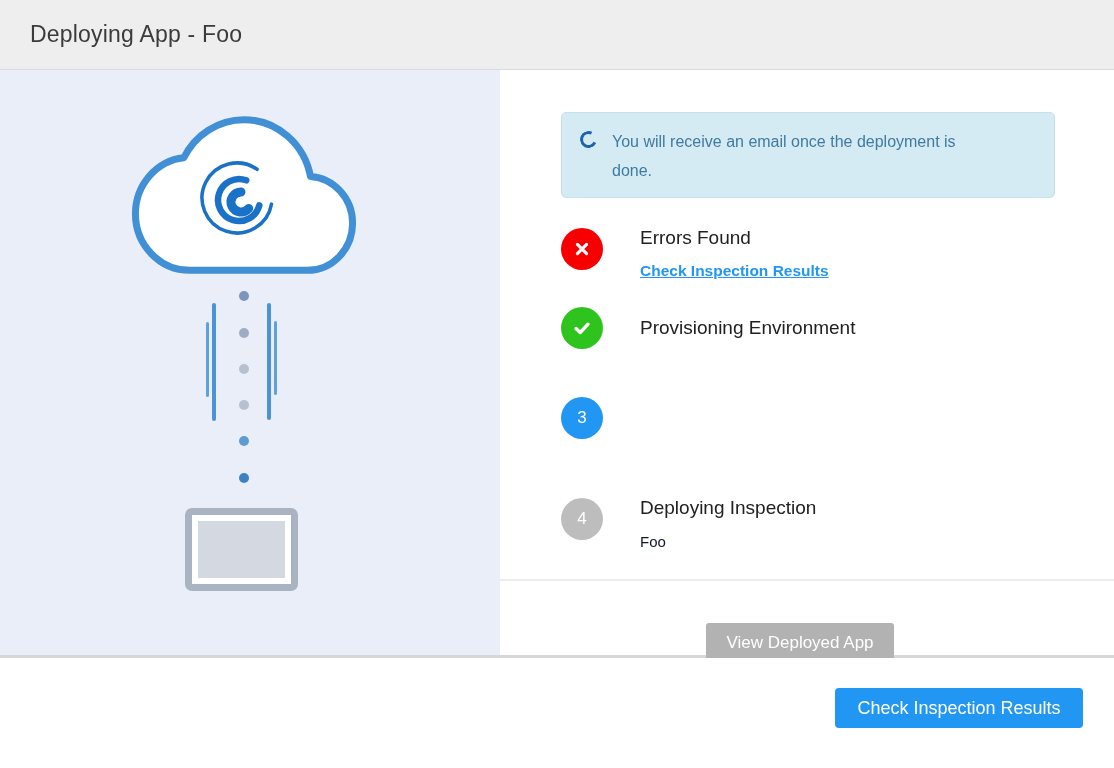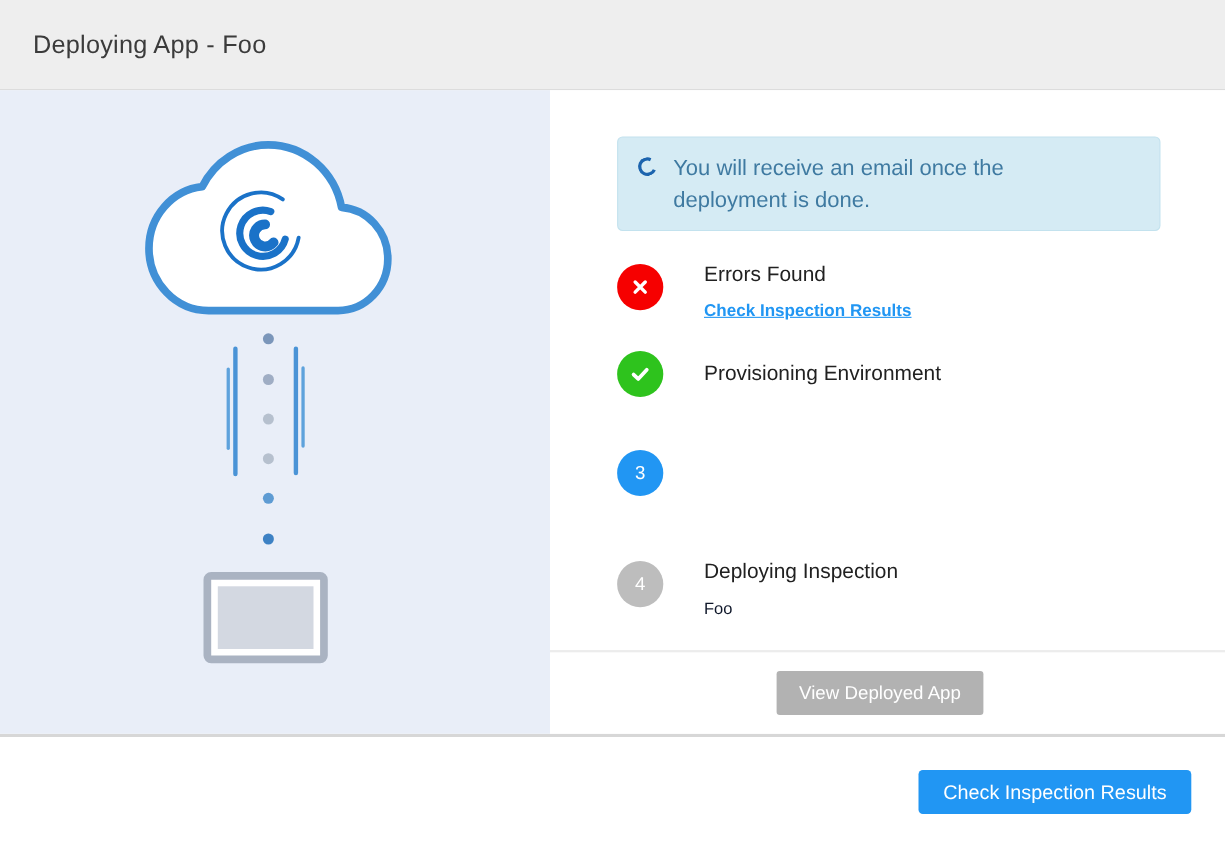--- a/index.html
+++ b/index.html
@@ -1,20 +1,20 @@
 <!DOCTYPE html>
 <html><head>
 <meta charset="utf-8">
 <style>
   * { margin:0; padding:0; box-sizing:border-box; }
   html,body { width:1114px; height:768px; overflow:hidden; background:#ffffff;
               font-family:"Liberation Sans", sans-serif; }
 
   
-  .titlebar { height:82px; background:#eeeeee; border-bottom:1px solid #dadada;
+  .titlebar { height:70px; background:#eeeeee; border-bottom:1px solid #dadada;
               display:flex; align-items:center; padding-left:30px;text-align:right; }
   .titlebar h1 { font-size:23px; font-weight:400; color:#3b3b3b; letter-spacing:.2px; }
 
   
   .main { position:relative; display:flex; height:585px; }
 
   
   .left-panel { position:relative; width:500px; background:#e9eef8; flex:none; }
 
   .cloud-wrap { position:absolute; left:130px; top:44px; width:228px; height:162px; }
@@ -30,38 +30,38 @@
   
   .right-panel { position:relative; flex:1; background:#ffffff; }
 
   .banner { position:absolute; left:61px; top:42px; right:59px; min-height:70px;
             background:#d5ebf4; border:1px solid #c3e2ee; border-radius:5px;
             padding:14px 16px 12px 18px; display:flex; align-items:flex-start; }
   .spinner { width:17px; height:17px; border-radius:50%; flex:none;
              border:3px solid #1c64ae; border-right-color:transparent;
              transform:rotate(-20deg); margin-top:4px; }
   .banner-text { margin-left:15px; max-width:380px; color:#3f7aa1;
-                 font-size:20px; line-height:29px; }
+                 font-size:16px; line-height:29px; }
 
   .step { position:absolute; left:61px; display:flex; gap:37px; align-items:center; }
   .badge { width:42px; height:42px; border-radius:50%; flex:none;
            display:flex; align-items:center; justify-content:center;
            color:#ffffff; font-size:17px; }
   .badge.error   { background:#f60000; }
   .badge.done    { background:#2ec31d; }
   .badge.active  { background:#2196f3; }
   .badge.pending { background:#bdbdbd; }
   .step-title { font-size:19px; line-height:42px; color:#212121; white-space:nowrap; }
   .step-link  { display:inline-block; margin-top:3px; font-size:15.5px; font-weight:bold;
                 color:#2196f3; text-decoration:underline; cursor:pointer; white-space:nowrap; }
   .step-sub   { margin-top:4px; font-size:15px; color:#0f172a; }
 
   .panel-divider { position:absolute; left:0; right:0; top:509px; height:2px; background:#ececec; }
 
-  .view-deployed-btn { position:absolute; left:206px; top:528px; width:188px; height:40px;
+  .view-deployed-btn { position:absolute; left:206px; top:553px; width:188px; height:40px;
                        background:#b2b2b2; border:none; border-radius:3px;
                        color:#ffffff; font-size:17px; font-weight:500;
                        font-family:"Liberation Sans", sans-serif; cursor:default; }
 
   
   .bottom-divider { height:3px; background:#d7d7d7; }
   .footer { position:relative; height:99px; background:#ffffff; }
   .check-inspection-btn { position:absolute; right:31px; top:30px; width:248px; height:40px;
                           background:#2196f3; border:none; border-radius:4px;
                           color:#ffffff; font-size:18px; font-weight:500;

